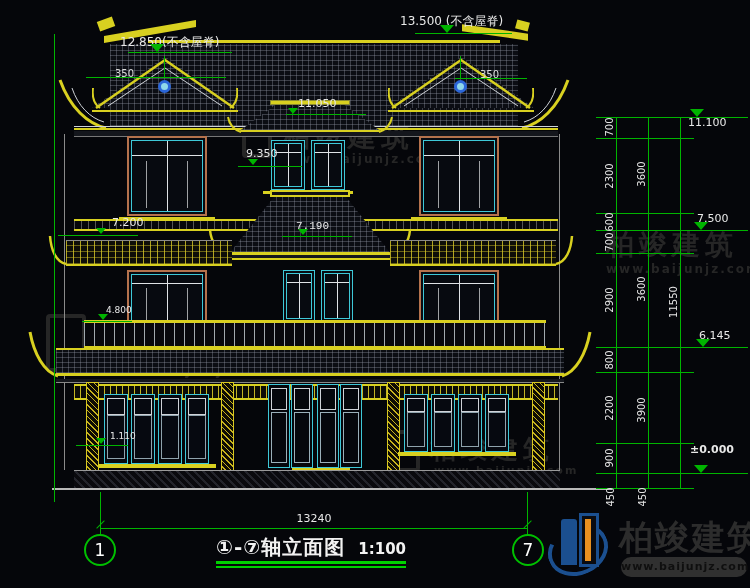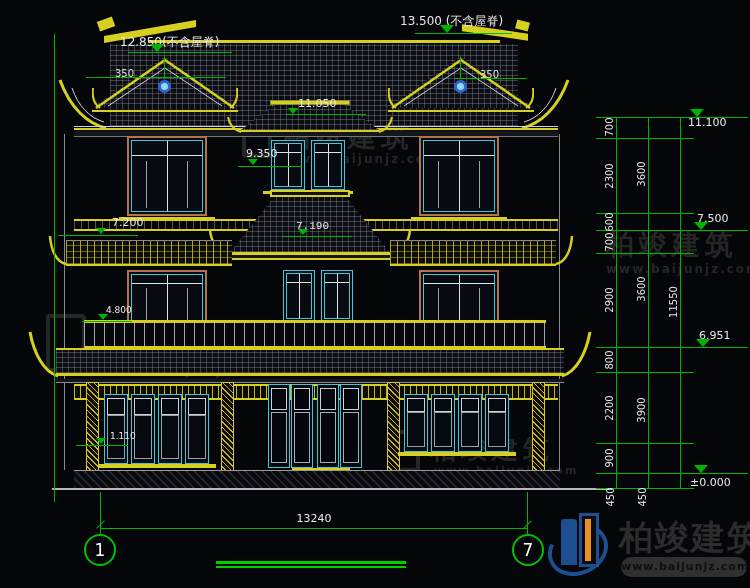--- a/index.html
+++ b/index.html
@@ -309,37 +309,41 @@
   <div class="vdim" style="left:642px;top:497px;">450</div>
 
   <div class="vdim" style="left:673px;top:302px;">11550</div>
 
   <div class="lbl" style="left:688px;top:116px;">11.100</div>
   <div class="gl" style="left:656px;top:117px;width:92px;height:1px;"></div>
   <div class="tri" style="left:690px;top:109px;"></div>
   <div class="lbl" style="left:697px;top:212px;">7.500</div>
   <div class="gl" style="left:664px;top:230px;width:84px;height:1px;"></div>
   <div class="tri" style="left:694px;top:222px;"></div>
-  <div class="lbl" style="left:699px;top:329px;">6.951</div>
+  <div class="lbl" style="left:699px;top:329px;">6.145</div>
   <div class="gl" style="left:666px;top:347px;width:82px;height:1px;"></div>
   <div class="tri" style="left:696px;top:339px;"></div>
-  <div class="lbl" style="left:690px;top:476px;">±0.000</div>
+  <div class="lbl" style="left:690px;top:443px;font-weight:bold;">±0.000</div>
   <div class="gl" style="left:662px;top:473px;width:86px;height:1px;"></div>
   <div class="tri" style="left:694px;top:465px;"></div>
 
   <div class="gl" style="left:100px;top:492px;width:1px;height:44px;"></div>
   <div class="gl" style="left:527px;top:492px;width:1px;height:44px;"></div>
   <div class="gl" style="left:100px;top:528px;width:428px;height:1px;"></div>
   <div class="gl" style="left:95px;top:524px;width:11px;height:1px;transform:rotate(-45deg);"></div>
   <div class="gl" style="left:522px;top:524px;width:11px;height:1px;transform:rotate(-45deg);"></div>
   <div class="lbl" style="left:288px;top:512px;width:52px;text-align:center;">13240</div>
 
   <div class="axis-circle" style="left:84px;top:534px;">1</div>
   <div class="axis-circle" style="left:512px;top:534px;">7</div>
 
+  <div style="left:216px;top:534px;width:200px;height:26px;color:#f2f2f2;white-space:nowrap;">
+    <span style="position:static;font-size:20px;font-weight:bold;letter-spacing:1px;">①-⑦轴立面图</span>
+    <span style="position:static;font-size:15px;font-weight:bold;margin-left:8px;">1:100</span>
+  </div>
   <div style="left:216px;top:561px;width:190px;height:3px;background:#00d000;"></div>
   <div style="left:216px;top:566px;width:190px;height:2px;background:#00d000;"></div>
 
   <div style="left:545px;top:505px;width:205px;height:83px;">
     <div style="left:0;top:4px;width:70px;height:74px;">
       <div style="left:2px;top:16px;width:62px;height:50px;border:4px solid #1b4f8f;border-radius:50%;border-top-color:transparent;transform:rotate(-24deg);"></div>
       <div style="left:16px;top:10px;width:16px;height:46px;background:#1b4f8f;border-radius:3px 3px 0 0;"></div>
       <div style="left:34px;top:4px;width:20px;height:54px;border:3px solid #1b4f8f;background:#0a0b10;"></div>
       <div style="left:40px;top:10px;width:6px;height:42px;background:#e89020;"></div>
     </div>

